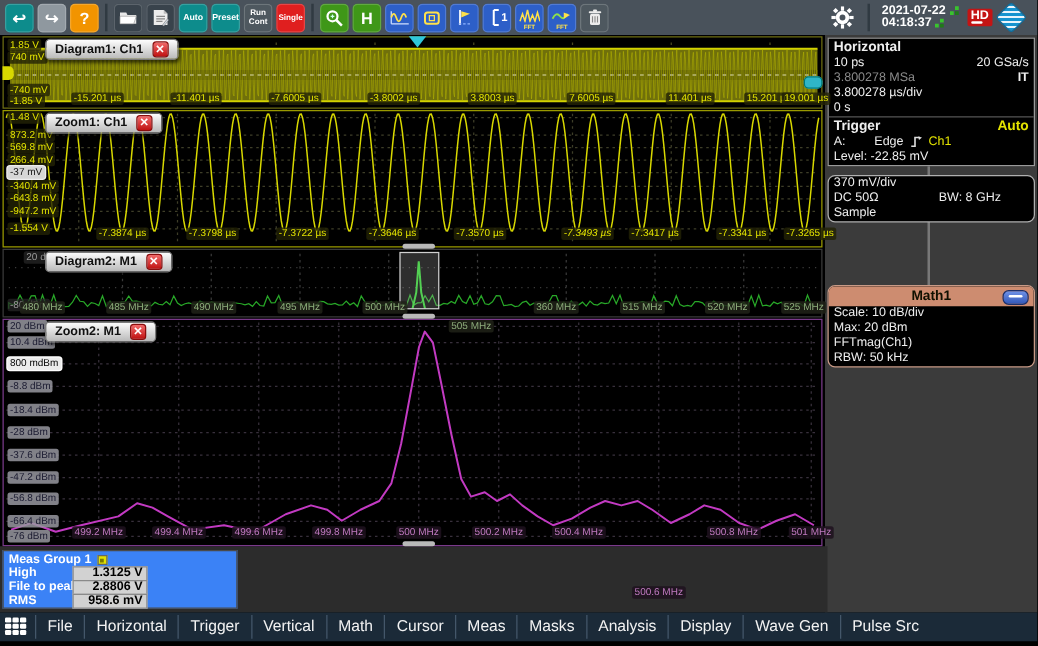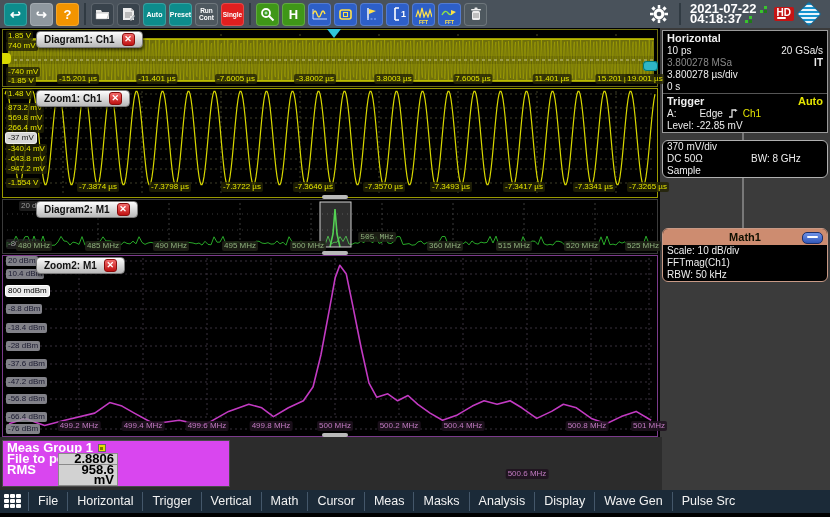--- a/index.html
+++ b/index.html
@@ -14,21 +14,21 @@
         box-shadow:inset 0 0 0 1px rgba(255,255,255,.18);cursor:pointer;}
   .teal{background:#0d8c8c}.grayb{background:#8f989f}.orange{background:#f29400}
   .dkgray{background:#39434c}.redb{background:#e01f1f}.greenb{background:#3f9718}
   .blueb{background:#2d5fc8}.midgray{background:#4e585f}
   .lbl7{font-size:7px;font-weight:bold}
   .runcont{font-size:6.5px;line-height:7px;text-align:center;font-weight:bold}
   .arr{font-size:13px;line-height:13px}
   .tsep{width:2px;height:22px;background:#303a42;margin:0 2px;flex:0 0 auto}
   .fftw{position:absolute;bottom:1px;left:0;right:0;text-align:center;font-size:5px;color:#ffe14a;font-weight:bold;line-height:5px}
   .tright{margin-left:auto;display:flex;align-items:center;gap:7px;padding-right:3px}
-  .datetime{color:#fff;font-size:13px;line-height:10px;font-weight:bold;text-align:left}
+  .datetime{color:#fff;font-size:10px;line-height:10px;font-weight:bold;text-align:left}
   .neticon{display:inline-block;width:7px;height:7px;margin-left:3px;vertical-align:middle;
            background:
             linear-gradient(#39c42e,#39c42e) 0 100%/3px 3px no-repeat,
             linear-gradient(#39c42e,#39c42e) 100% 0/3px 3px no-repeat,
             linear-gradient(#1f7a18,#1f7a18) 100% 100%/3px 3px no-repeat;}
   .hdbadge{background:#c41414;color:#fff;font-weight:bold;font-size:10px;padding:1px 3px 4px;border-radius:2px;
            line-height:9px;position:relative}
   .hdbadge:after{content:"";position:absolute;left:3px;bottom:2px;width:9px;height:2px;background:#fff;border-radius:1px}
   .rslogo{width:16px;height:16px;transform:rotate(45deg);border-radius:2px;margin-right:6px;
           background:repeating-linear-gradient(135deg,#1593cf 0 2.5px,#e8f4fb 2.5px 4px);box-shadow:0 0 0 1px #0e6e9e}
@@ -78,22 +78,22 @@
           box-sizing:border-box;z-index:4;background:#000;color:#eee;font-size:10px}
   .sighead{font-weight:bold;text-align:center;font-size:11px;line-height:16px;position:relative;color:#101000;cursor:pointer}
   .pill{position:absolute;right:4px;top:3px;width:19px;height:10px;background:linear-gradient(#6f92e8,#3257b8);
         border:1px solid #1c2f6a;border-radius:5px;cursor:pointer}
   .pill:after{content:"";position:absolute;left:4px;right:4px;top:3px;height:2px;background:#fff;border-radius:1px}
   .sigrow{display:flex;padding:0 4px;line-height:12px}
   .sigrow .c2{margin-left:auto;text-align:left;width:72px}
 
   
   .bottombg{position:absolute;left:0;top:437px;width:662px;height:53px;background:#2c2c2c}
-  .meas{position:absolute;left:2px;top:440px;width:228px;height:47px;background:#d946ef;border:1px solid #4a4a4a;
-        box-sizing:border-box;color:#fff;font-size:13px;z-index:6}
+  .meas{position:absolute;left:2px;top:440px;width:188px;height:47px;background:#3b82f6;border:1px solid #4a4a4a;
+        box-sizing:border-box;color:#fff;font-size:10px;z-index:6}
   .mhead{display:flex;align-items:center;gap:5px;font-weight:bold;line-height:11px;padding:1px 4px 0}
   .micon{width:8px;height:8px;background:#e2e200;border:1px solid #666;position:relative;box-sizing:border-box}
   .micon:after{content:"";position:absolute;left:1px;top:2px;width:3px;height:3px;background:#7a7a00}
   .mrow{position:relative;line-height:11px;padding:0 4px;font-weight:bold}
   .mval{position:absolute;left:55px;top:0px;width:60px;background:#d2d2d2;color:#000;text-align:right;
         padding:0 3px;border:1px solid #8a8a8a;box-sizing:border-box;font-weight:bold;line-height:10px}
 
   
   .menubar{position:absolute;left:0;top:490px;width:830px;height:23px;background:#1b2a38;display:flex;
            align-items:center;z-index:10}
@@ -306,21 +306,21 @@
       <span class="chip ch1c hl" style="left: 3px; top: 44px;">-37 mV</span>
       <span class="chip ch1c" style="left: 3px; top: 55px; text-align: center;">-340.4 mV</span>
       <span class="chip ch1c" style="left: 3px; top: 65px;">-643.8 mV</span>
       <span class="chip ch1c" style="left: 3px; top: 75px;">-947.2 mV</span>
       <span class="chip ch1c" style="left: 3px; top: 89px;">-1.554 V</span>
       <span class="chip cx ch1c" style="left: 95px; top: 93px;">-7.3874 µs</span>
       <span class="chip cx ch1c" style="left: 167px; top: 93px;">-7.3798 µs</span>
       <span class="chip cx ch1c" style="left: 239px; top: 93px;">-7.3722 µs</span>
       <span class="chip cx ch1c" style="left: 311px; top: 93px;">-7.3646 µs</span>
       <span class="chip cx ch1c" style="left: 381px; top: 93px;">-7.3570 µs</span>
-      <span class="chip cx ch1c" style="left: 448px; top: 93px;">-7.3493 µs</span>
+      <span class="chip cx ch1c" style="left: 467px; top: 93px; font-style: italic;">-7.3493 µs</span>
       <span class="chip cx ch1c" style="left: 521px; top: 93px;">-7.3417 µs</span>
       <span class="chip cx ch1c" style="left: 591px; top: 93px;">-7.3341 µs</span>
       <span class="chip cx ch1c" style="left: 645px; top: 93px;">-7.3265 µs</span>
     </div>
 </div>
 
 <div class="plot" id="d2">
   <svg id="svg-d2" width="654" height="53">
       <line x1="95" y1="3" x2="95" y2="46" stroke="#3a3a3a" stroke-width="1" stroke-dasharray="2 3"></line>
       <line x1="166" y1="3" x2="166" y2="46" stroke="#3a3a3a" stroke-width="1" stroke-dasharray="2 3"></line>
@@ -341,21 +341,21 @@
     <span class="xbtn">✕</span>
   </div>
   <span class="chip d2y" style="left:16px;top:1px">20 dBm</span>
   <span class="chip d2y" style="left:3px;top:39px">-80 dBm</span>
   <div id="d2-chips">
       <span class="chip cx d2c" style="left: 31px; top: 41px;">480 MHz</span>
       <span class="chip cx d2c" style="left: 100px; top: 41px;">485 MHz</span>
       <span class="chip cx d2c" style="left: 168px; top: 41px;">490 MHz</span>
       <span class="chip cx d2c" style="left: 237px; top: 41px;">495 MHz</span>
       <span class="chip cx d2c" style="left: 305px; top: 41px;">500 MHz</span>
-      <span class="chip cx d2c" style="left: 374px; top: 32px; font-family: Liberation Mono, monospace;">505 MHz</span>
+      <span class="chip cx d2c" style="left: 374px; top: 56px;">505 MHz</span>
       <span class="chip cx d2c" style="left: 442px; top: 41px;">360 MHz</span>
       <span class="chip cx d2c" style="left: 511px; top: 41px;">515 MHz</span>
       <span class="chip cx d2c" style="left: 579px; top: 41px;">520 MHz</span>
       <span class="chip cx d2c" style="left: 640px; top: 41px;">525 MHz</span>
     </div>
 </div>
 <div class="handle" style="top:195px"></div>
 <div class="handle" style="top:251px"></div>
 
 <div class="plot" id="z2">
@@ -464,33 +464,37 @@
 
 <div class="sigbox" style="top:228px;border-color:#c89a86">
   <div class="sighead" style="background:#cd8c70">
     <span>Math1</span>
     <span class="pill"></span>
   </div>
   <div class="sigrow">
       <span>Scale: 10 dB/div</span>
     </div>
   <div class="sigrow">
+      <span>Max:  20 dBm</span>
+    </div>
+  <div class="sigrow">
       <span>FFTmag(Ch1)</span>
     </div>
   <div class="sigrow">
       <span>RBW: 50 kHz</span>
     </div>
 </div>
 
 <div class="meas">
   <div class="mhead">
     <span>Meas Group 1</span>
     <span class="micon"></span>
   </div>
   <div id="meas-rows">
+      <div class="mrow"><span>High</span><span class="mval">1.3125 V</span></div>
       <div class="mrow"><span>File to peak</span><span class="mval">2.8806 V</span></div>
       <div class="mrow"><span>RMS</span><span class="mval">958.6 mV</span></div>
     </div>
 </div>
 
 <div class="menubar">
   <div class="appgrid">
       <i></i>
       <i></i>
       <i></i>

